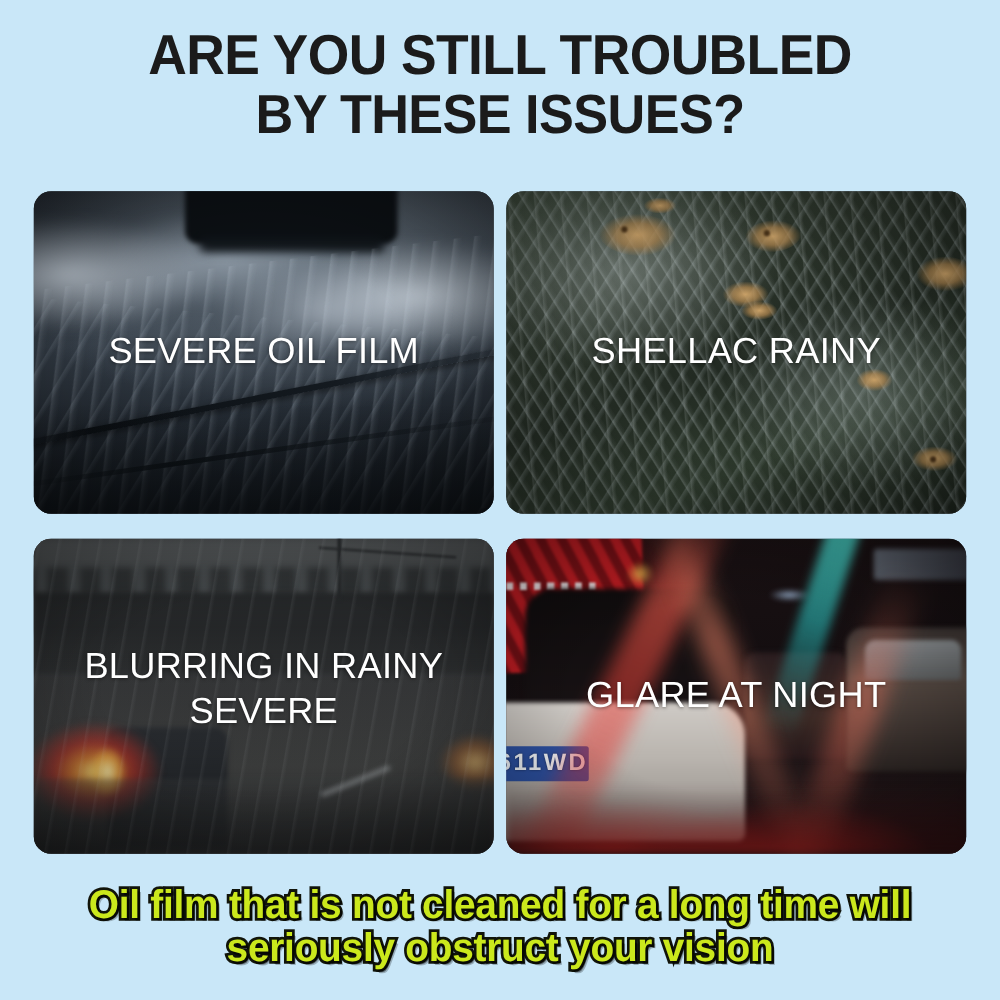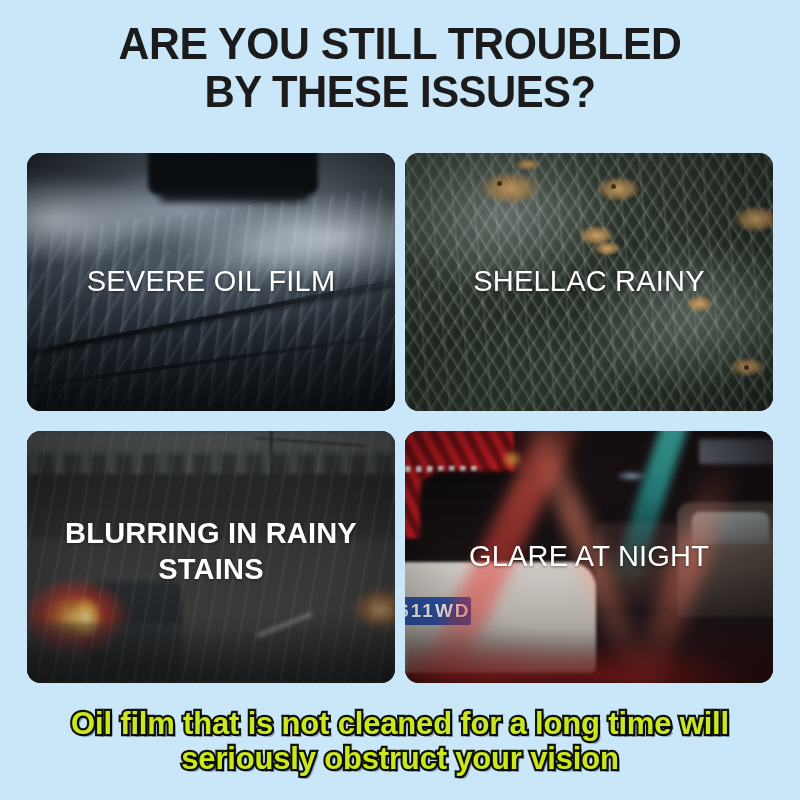--- a/index.html
+++ b/index.html
@@ -75,21 +75,21 @@
     font-family: "Liberation Sans", sans-serif;
     font-weight: normal;
     font-size: 29px;
     line-height: 36px;
     letter-spacing: 0.2px;
     z-index: 5;
     user-select: none;
     text-shadow: 0 1px 3px rgba(0,0,0,0.45);
   }
   .label-mid { top: 50%; transform: translateY(-52%); }
-  .label-two-line { top: 50%; transform: translateY(-58%); font-weight: bold; }
+  .label-two-line { top: 50%; transform: translateY(-58%); }
 
   
   .p1-base {
     background:
       radial-gradient(120% 80% at 60% 18%, rgba(150,165,178,0.55) 0%, rgba(60,70,80,0.0) 62%),
       linear-gradient(178deg, #1c2229 0%, #2b333c 26%, #333c46 46%, #232a32 70%, #171c22 100%);
   }
   .p1-mirror {
     position: absolute;
     left: 33%;
@@ -600,21 +600,21 @@
         <div class="p3-tail-core"></div>
         <div class="p3-tail2"></div>
         <div class="p3-road"></div>
         <div class="p3-streak"></div>
         <div class="p3-rain"></div>
         <div class="p3-haze"></div>
         <div class="p3-vign"></div>
       </div>
       <div class="panel-label label-two-line">
         <span>BLURRING IN RAINY</span><br>
-        <span>STAINS</span>
+        <span>SEVERE</span>
       </div>
     </div>
 
     <div class="panel">
       <div class="panel-art p4-base">
         <div class="p4-redglow"></div>
         <div class="p4-red-panel"></div>
         <div class="p4-dots"></div>
         <div class="p4-sign"></div>
         <div class="p4-car-dark"></div>

